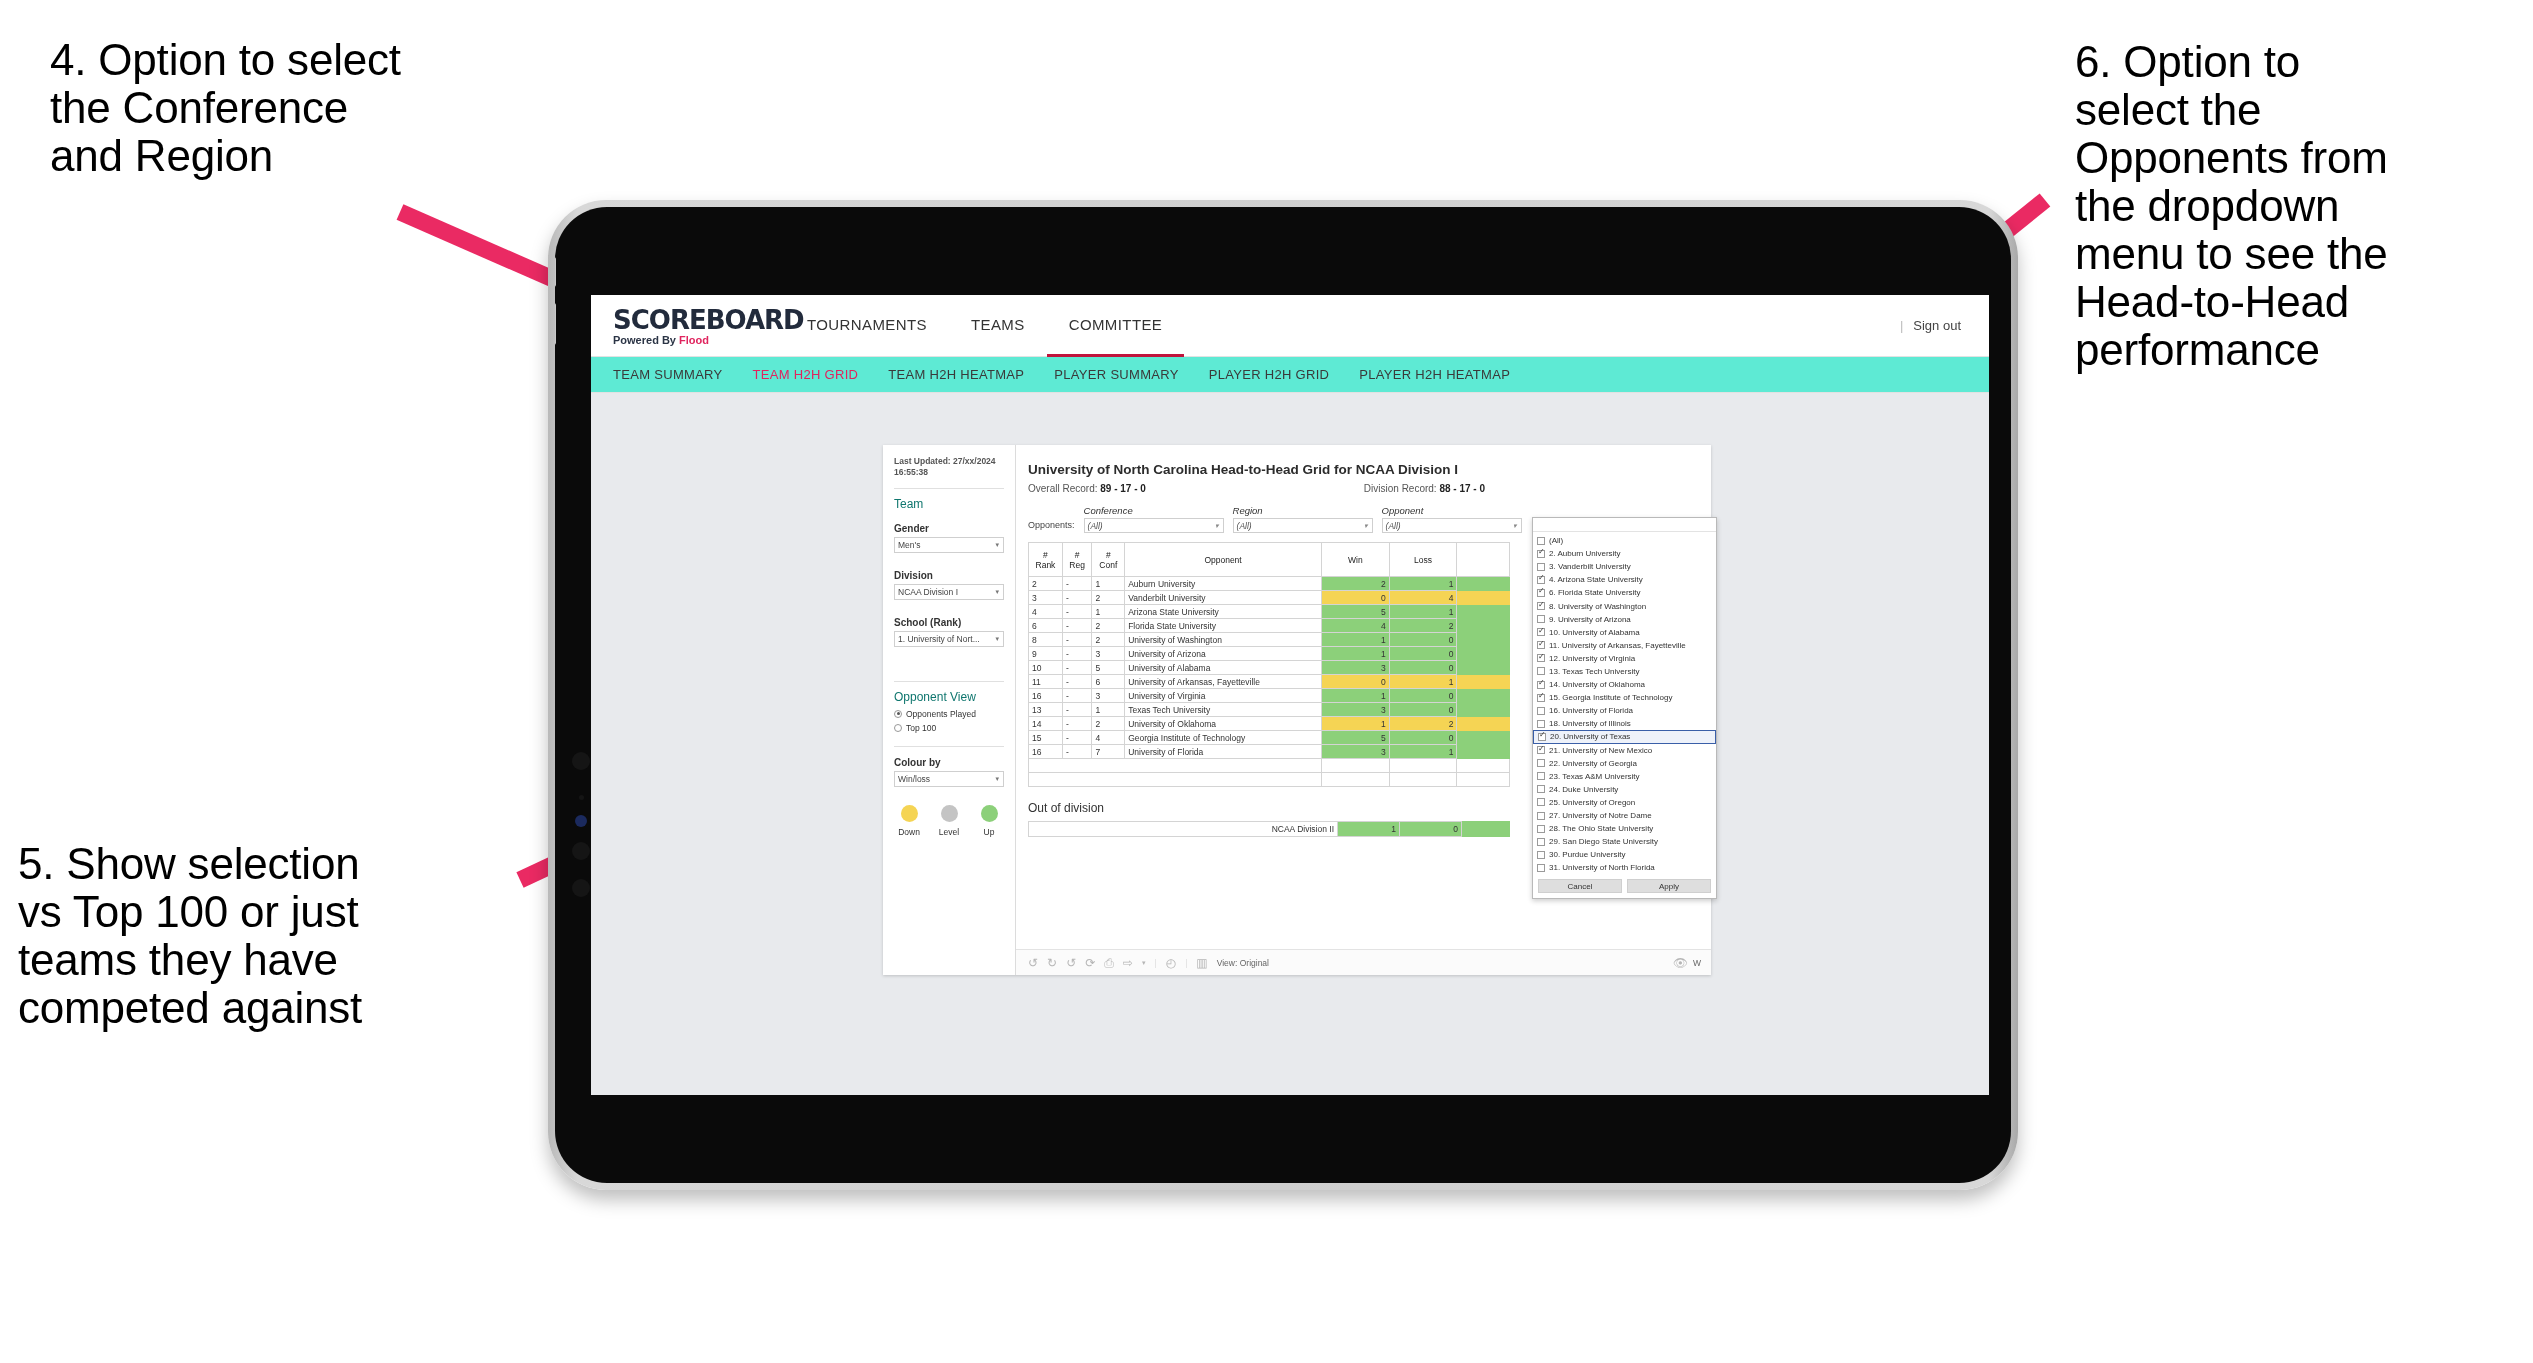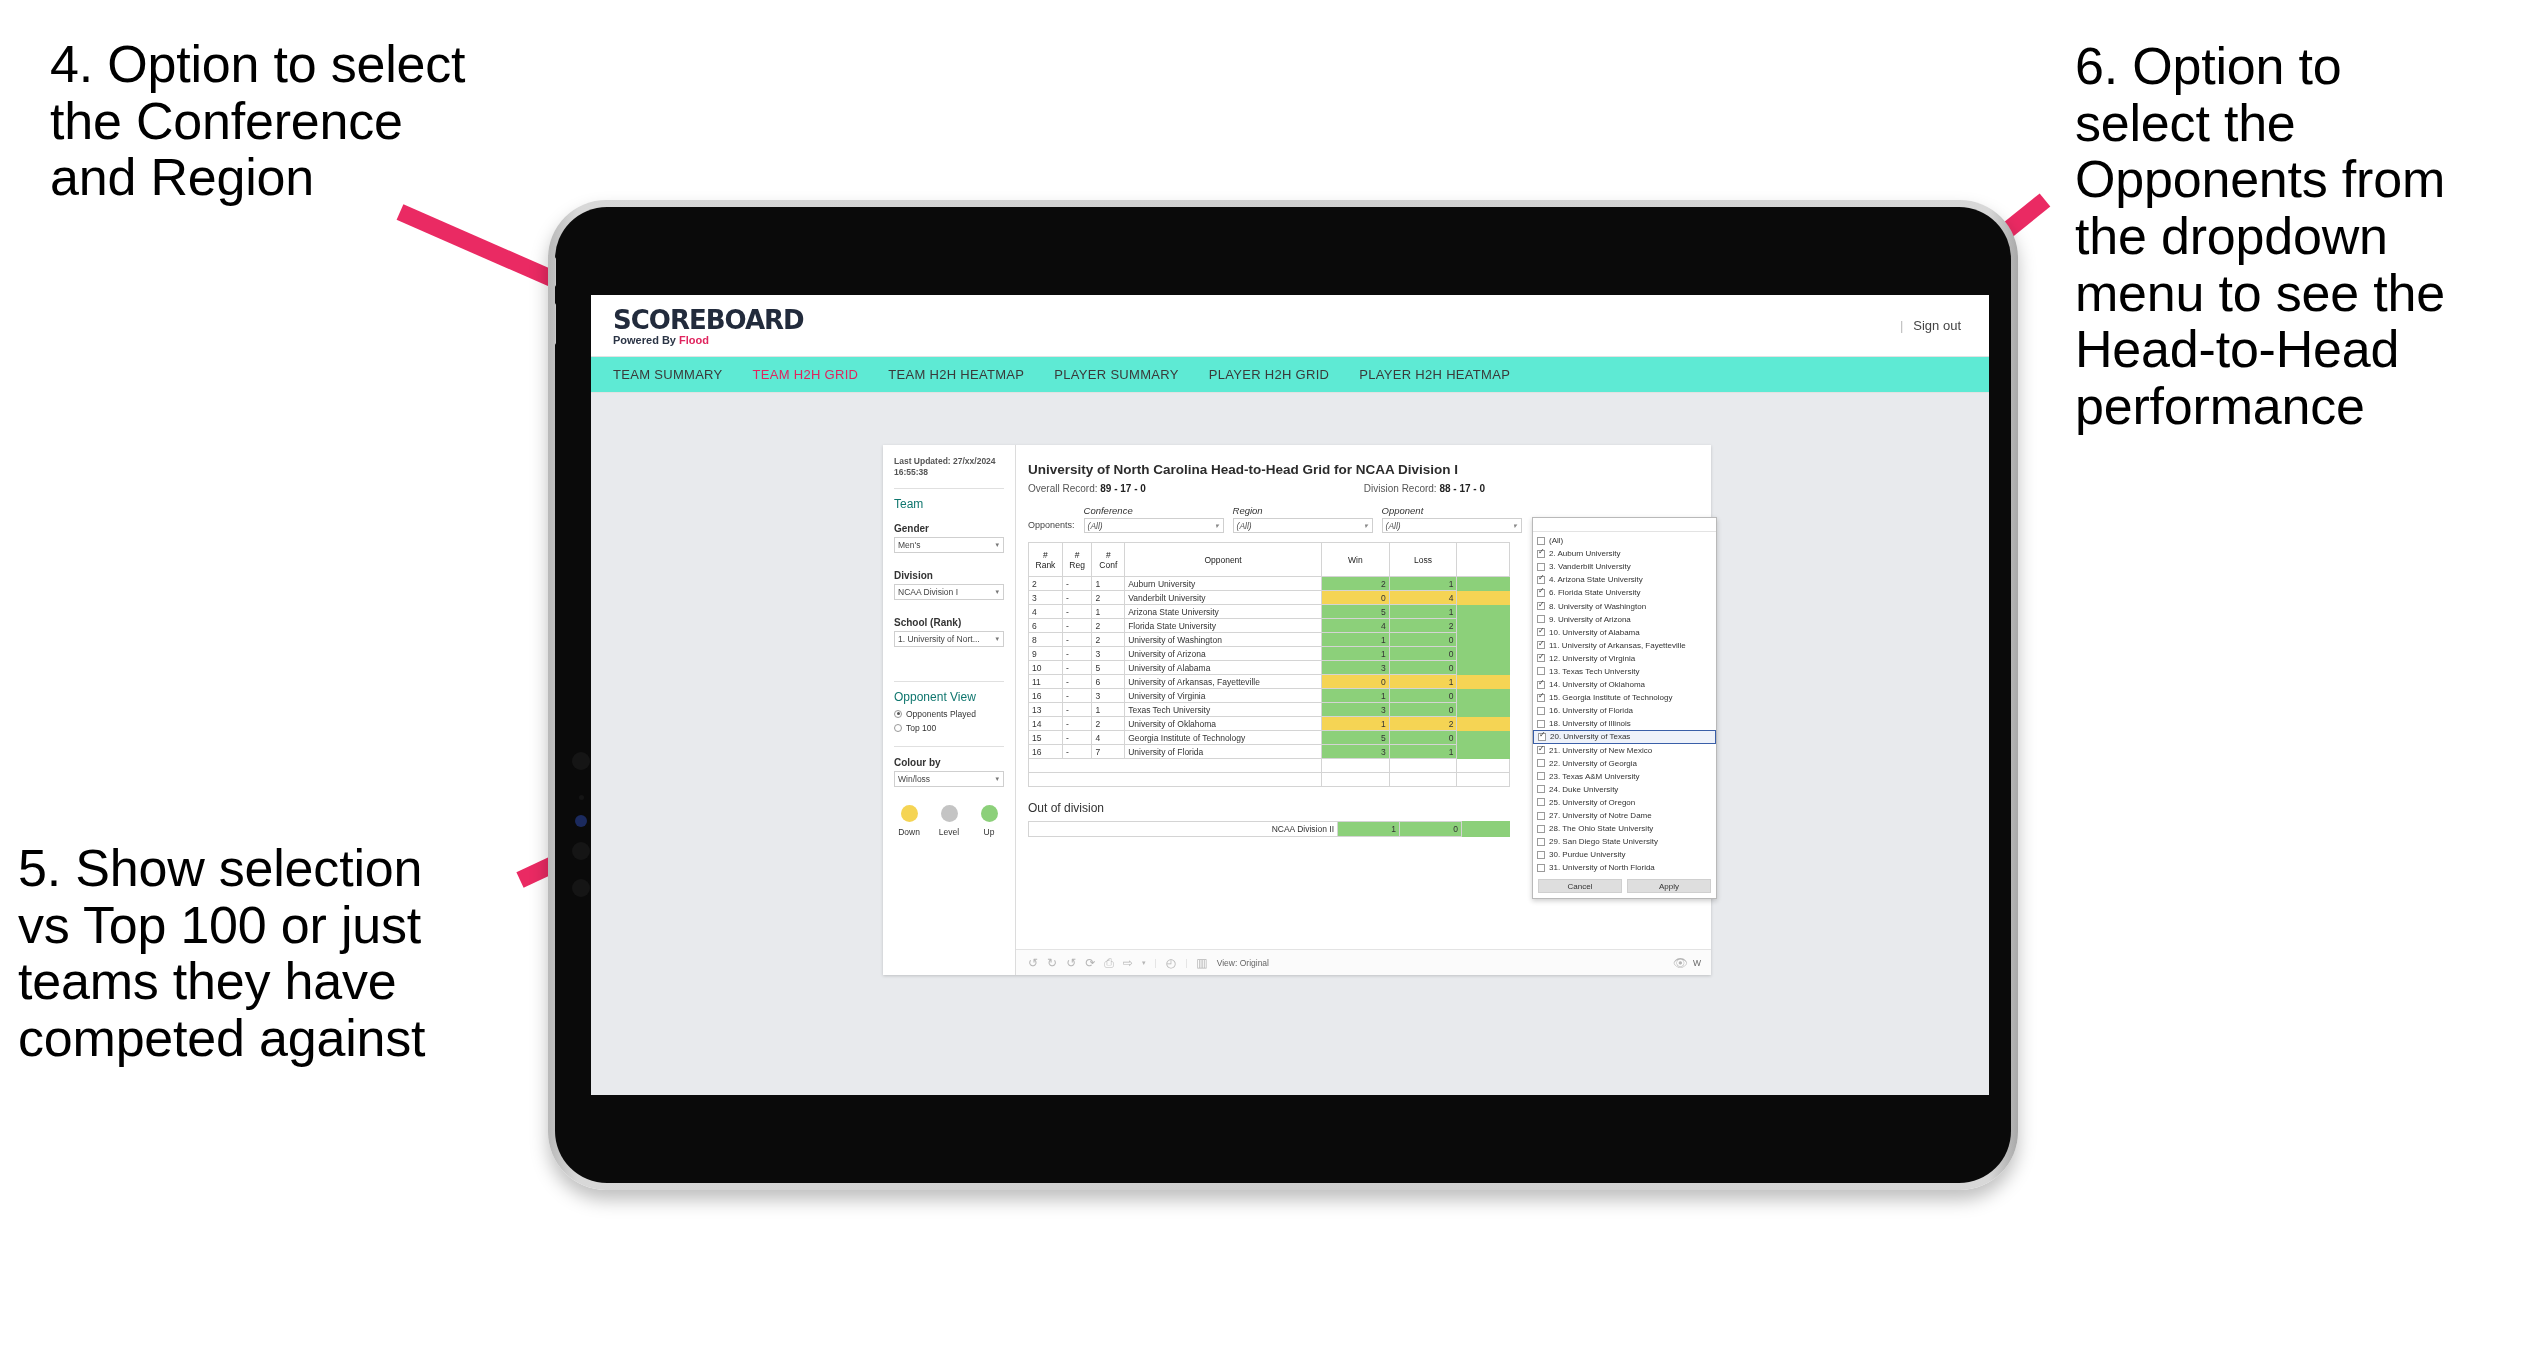--- a/index.html
+++ b/index.html
@@ -8,21 +8,21 @@
     background: #ffffff;
     font-family: "Liberation Sans", sans-serif;
     position: relative;
     overflow: hidden;
   }
 
   
   .annot {
     position: absolute;
     font-family: "Liberation Sans", sans-serif;
-    font-size: 52px;
+    font-size: 44px;
     line-height: 1.09;
     color: #000;
     letter-spacing: -0.2px;
     white-space: pre-line;
   }
   #annot-4 { left: 50px;  top: 36px;  width: 530px; }
   #annot-5 { left: 18px;  top: 840px; width: 520px; }
   #annot-6 { left: 2075px; top: 38px; width: 460px; }
 
   .arrow-svg { position: absolute; left: 0; top: 0; width: 2533px; height: 1363px; pointer-events: none; }
@@ -230,20 +230,25 @@
     <div class="cam-dot" style="top:608px;width:12px;height:12px;left:20px;background:#1b2a5e"></div>
     <div class="cam-dot" style="top:635px;width:18px;height:18px"></div>
     <div class="cam-dot" style="top:672px;width:18px;height:18px"></div>
 
     <div class="screen">
 
       <div class="appbar">
         <div class="brand">
           <div class="brand-title">SCOREBOARD</div>
           <div class="brand-sub"><span>Powered By </span><em>Flood</em></div>
+        </div>
+        <div class="mainnav">
+          <div class="navitem">TOURNAMENTS</div>
+          <div class="navitem">TEAMS</div>
+          <div class="navitem active">COMMITTEE</div>
         </div>
         <div class="signout-wrap">
           <span class="bar">|</span><span>Sign out</span>
         </div>
       </div>
 
       <div class="subnav">
         <div class="subitem">TEAM SUMMARY</div>
         <div class="subitem active">TEAM H2H GRID</div>
         <div class="subitem">TEAM H2H HEATMAP</div>

